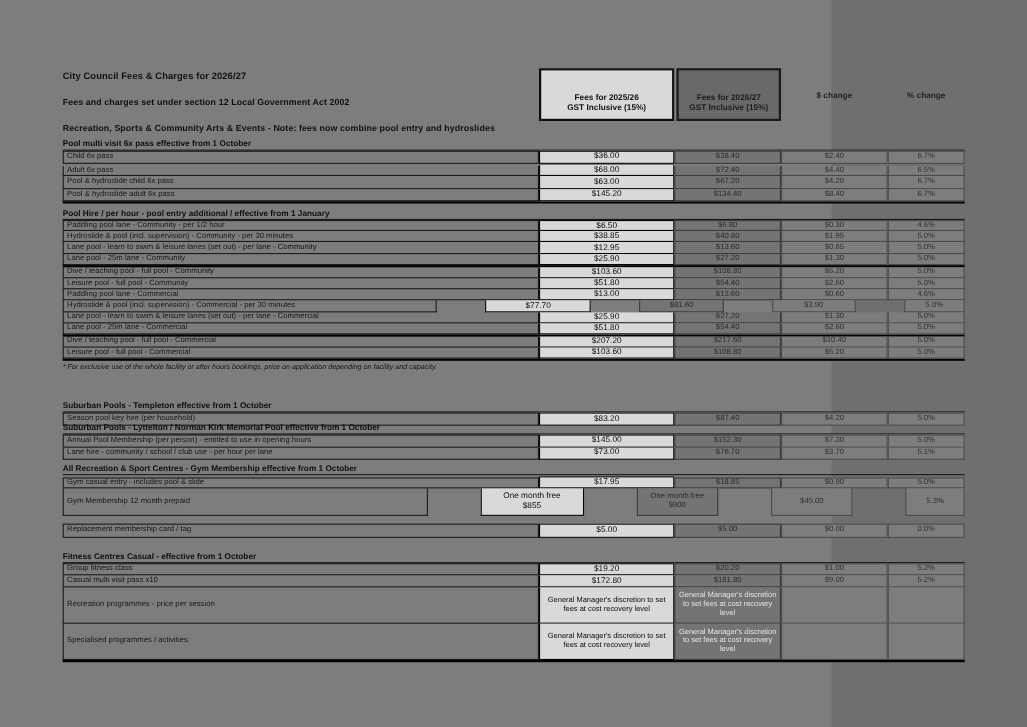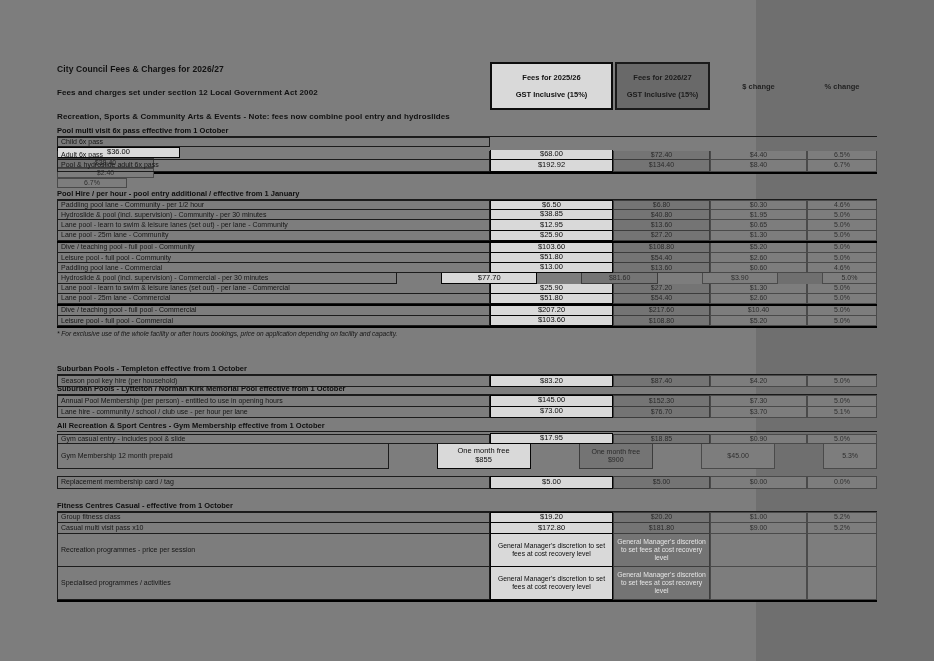--- a/index.html
+++ b/index.html
@@ -18,21 +18,21 @@
     position:absolute;left:57px;color:#111;font-weight:bold;
     font-size:8.5px;letter-spacing:.1px;white-space:nowrap;
   }
   .doc-title.l2{font-size:8px;}
   .doc-title.l3{font-size:8px;}
   
   .colhead{
     position:absolute;top:62px;height:48px;box-sizing:border-box;
     display:flex;flex-direction:column;justify-content:space-between;
     align-items:center;text-align:center;
-    font-size:7.5px;font-weight:bold;padding:9px 2px;
+    font-size:7.5px;font-weight:bold;padding:20px 2px;
   }
   .colhead .hl{display:block;width:100%;}
   .colhead.f25{left:490px;width:123px;background:#d9d9d9;border:2px solid #0d0d0d;color:#111;}
   .colhead.f26{left:615px;width:95px;background:#696969;border:2px solid #1a1a1a;color:#1c1c1c;}
   .colhead.chg,.colhead.pct{justify-content:center;color:#232323;border:none;background:transparent;}
   .colhead.chg{left:710px;width:97px;}
   .colhead.pct{left:807px;width:70px;}
   
   .section{position:absolute;left:57px;width:820px;}
   .sec-title{
@@ -97,37 +97,44 @@
     <span class="hl">$ change</span>
   </div>
   <div class="colhead pct">
     <span class="hl">% change</span>
   </div>
 
   <div id="sections">
       <div class="section thick-bottom" style="top: 126px;">
         <div class="sec-title">Pool multi visit 6x pass effective from 1 October</div>
         <div class="rowgrid">
-          <div class="frow" style="height: 11.5px; flex-direction: column;">
+          <div class="frow" style="height: 11.5px;">
             <div class="cell c-label">Child 6x pass</div>
             <div class="cell c-f25">$36.00</div>
             <div class="cell c-f26">$38.40</div>
             <div class="cell c-chg">$2.40</div>
             <div class="cell c-pct">6.7%</div>
           </div>
           <div class="frow" style="height: 11.5px; align-items: flex-end;">
             <div class="cell c-label">Adult 6x pass</div>
             <div class="cell c-f25">$68.00</div>
             <div class="cell c-f26">$72.40</div>
             <div class="cell c-chg">$4.40</div>
             <div class="cell c-pct">6.5%</div>
           </div>
           <div class="frow" style="height: 11.5px;">
+            <div class="cell c-label">Pool &amp; hydroslide child 6x pass</div>
+            <div class="cell c-f25">$63.00</div>
+            <div class="cell c-f26">$67.20</div>
+            <div class="cell c-chg">$4.20</div>
+            <div class="cell c-pct">6.7%</div>
+          </div>
+          <div class="frow" style="height: 11.5px;">
             <div class="cell c-label">Pool &amp; hydroslide adult 6x pass</div>
-            <div class="cell c-f25">$192.92</div>
+            <div class="cell c-f25">$145.20</div>
             <div class="cell c-f26">$134.40</div>
             <div class="cell c-chg">$8.40</div>
             <div class="cell c-pct">6.7%</div>
           </div>
         </div>
       </div>
       <div class="section thick-bottom" style="top: 189px;">
         <div class="sec-title">Pool Hire / per hour - pool entry additional / effective from 1 January</div>
         <div class="rowgrid">
           <div class="frow" style="height: 10.2px;">

